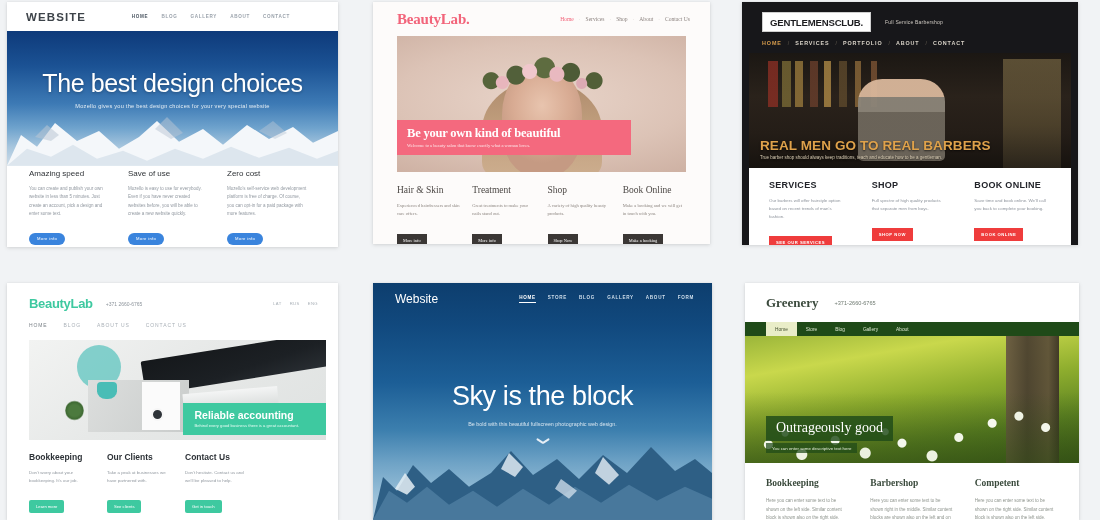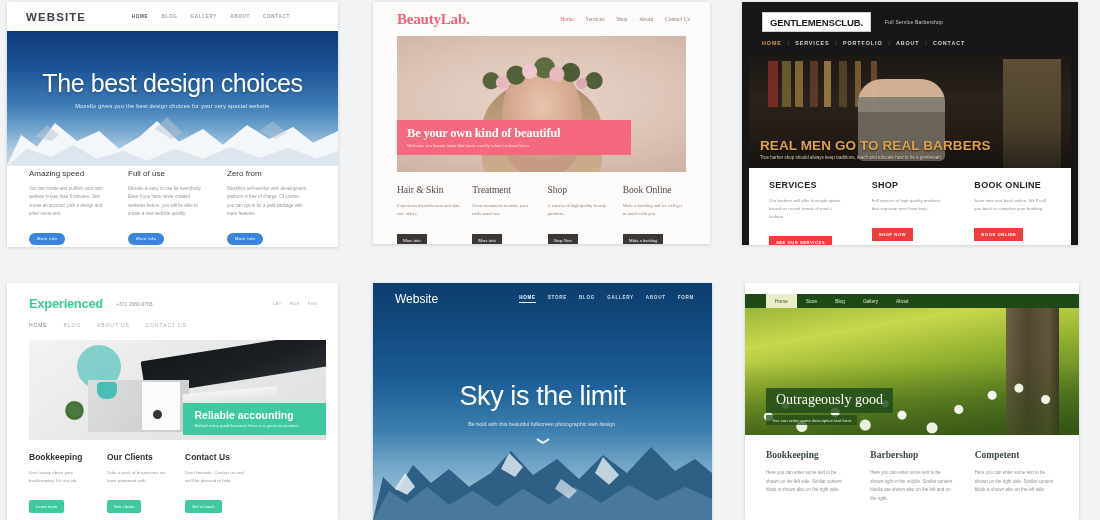--- a/index.html
+++ b/index.html
@@ -334,26 +334,26 @@
       <div class="a-htitle">The best design choices</div>
       <div class="a-hsub">Mozello gives you the best design choices for your very special website</div>
     </div>
     <div class="a-cols">
       <div class="a-col">
         <h4>Amazing speed</h4>
         <p>You can create and publish your own website in less than 5 minutes. Just create an account, pick a design and enter some text.</p>
         <span class="a-btn">More info</span>
       </div>
       <div class="a-col">
-        <h4>Full of use</h4>
+        <h4>Save of use</h4>
         <p>Mozello is easy to use for everybody. Even if you have never created websites before, you will be able to create a new website quickly.</p>
         <span class="a-btn">More info</span>
       </div>
       <div class="a-col">
-        <h4>Zero from</h4>
+        <h4>Zero cost</h4>
         <p>Mozello's self-service web development platform is free of charge. Of course, you can opt-in for a paid package with more features.</p>
         <span class="a-btn">More info</span>
       </div>
     </div>
 
   </div>
 
   <div class="tpl tpl-c">
     <div class="c-head">
       <div class="c-logobox">GENTLEMENSCLUB.</div>
@@ -442,21 +442,21 @@
       <div class="b-col">
         <h4>Book Online</h4>
         <p>Make a booking and we will get in touch with you.</p>
         <span class="b-btn">Make a booking</span>
       </div>
     </div>
   </div>
 
   <div class="tpl tpl-d">
     <div class="d-head">
-      <div class="d-logo">Experienced</div>
+      <div class="d-logo">BeautyLab</div>
       <div class="d-phone">+371 2660-6765</div>
       <div class="d-lang">
         <span>LAT</span>
         <span>RUS</span>
         <span>ENG</span>
       </div>
     </div>
     <div class="d-nav">
       <span class="on">HOME</span>
       <span>BLOG</span>
@@ -514,27 +514,31 @@
       <div class="e-nav">
         <span class="on">HOME</span>
         <span>STORE</span>
         <span>BLOG</span>
         <span>GALLERY</span>
         <span>ABOUT</span>
         <span>FORM</span>
       </div>
     </div>
     <div class="e-center">
-      <h2>Sky is the limit</h2>
+      <h2>Sky is the block</h2>
       <p>Be bold with this beautiful fullscreen photographic web design.</p>
       <div class="e-chev"></div>
     </div>
   </div>
 
   <div class="tpl tpl-f">
+    <div class="f-head">
+      <div class="f-logo">Greenery</div>
+      <div class="f-phone">+371-2660-6765</div>
+    </div>
     <div class="f-nav">
       <span class="it on">Home</span>
       <span class="it">Store</span>
       <span class="it">Blog</span>
       <span class="it">Gallery</span>
       <span class="it">About</span>
     </div>
     <div class="f-hero">
       <div class="f-trunk"></div>
       <div class="f-flowers"></div>

